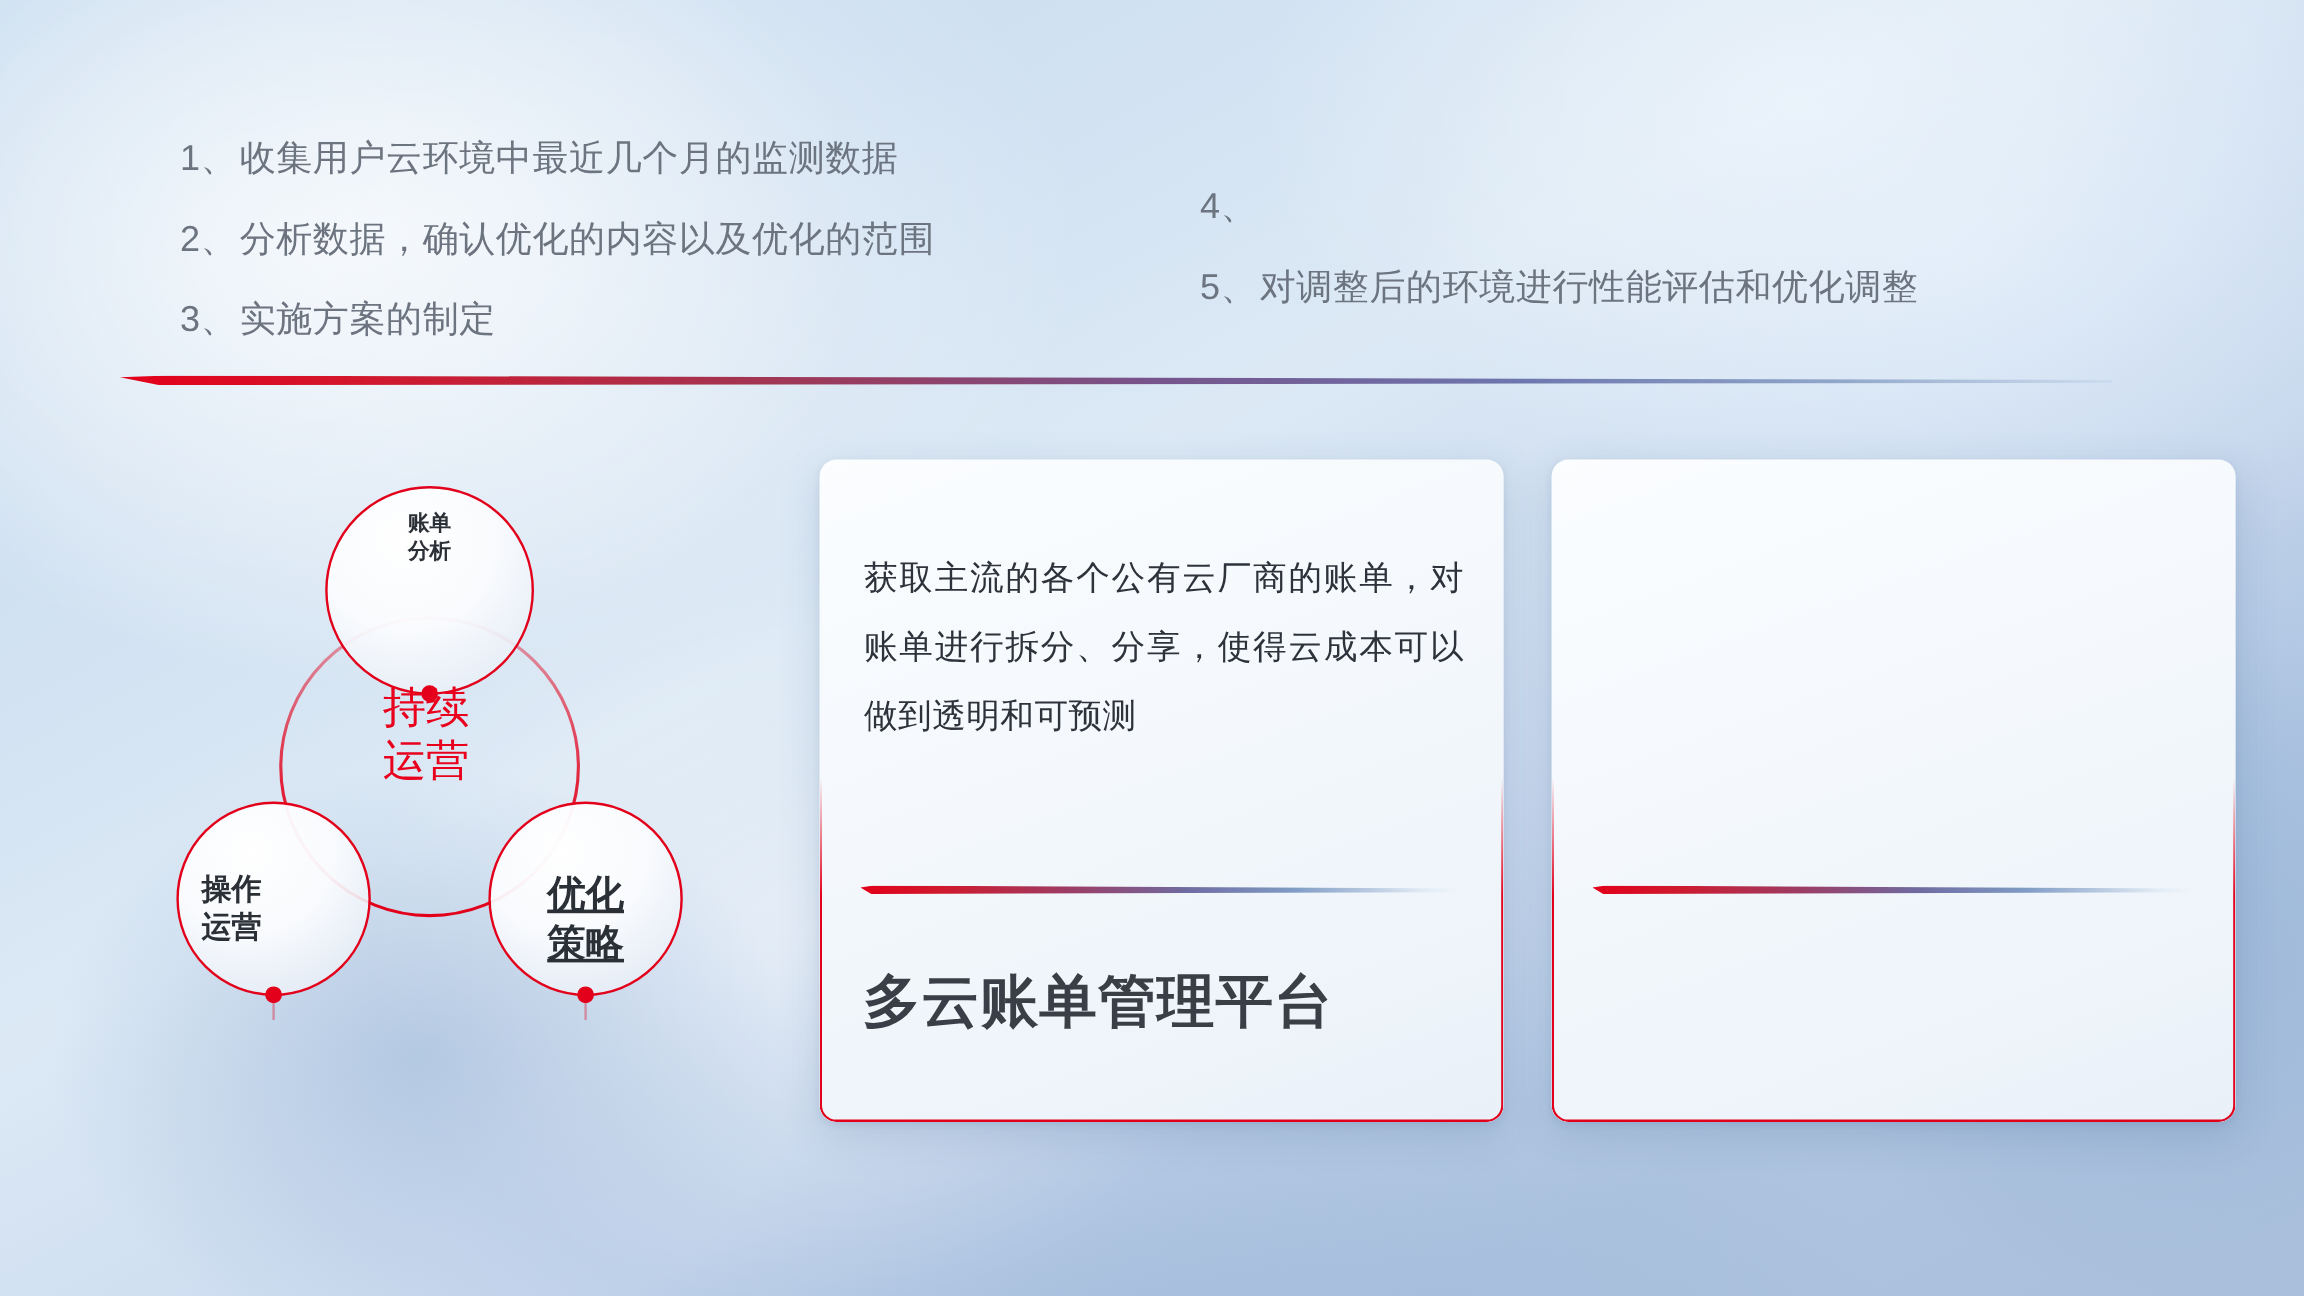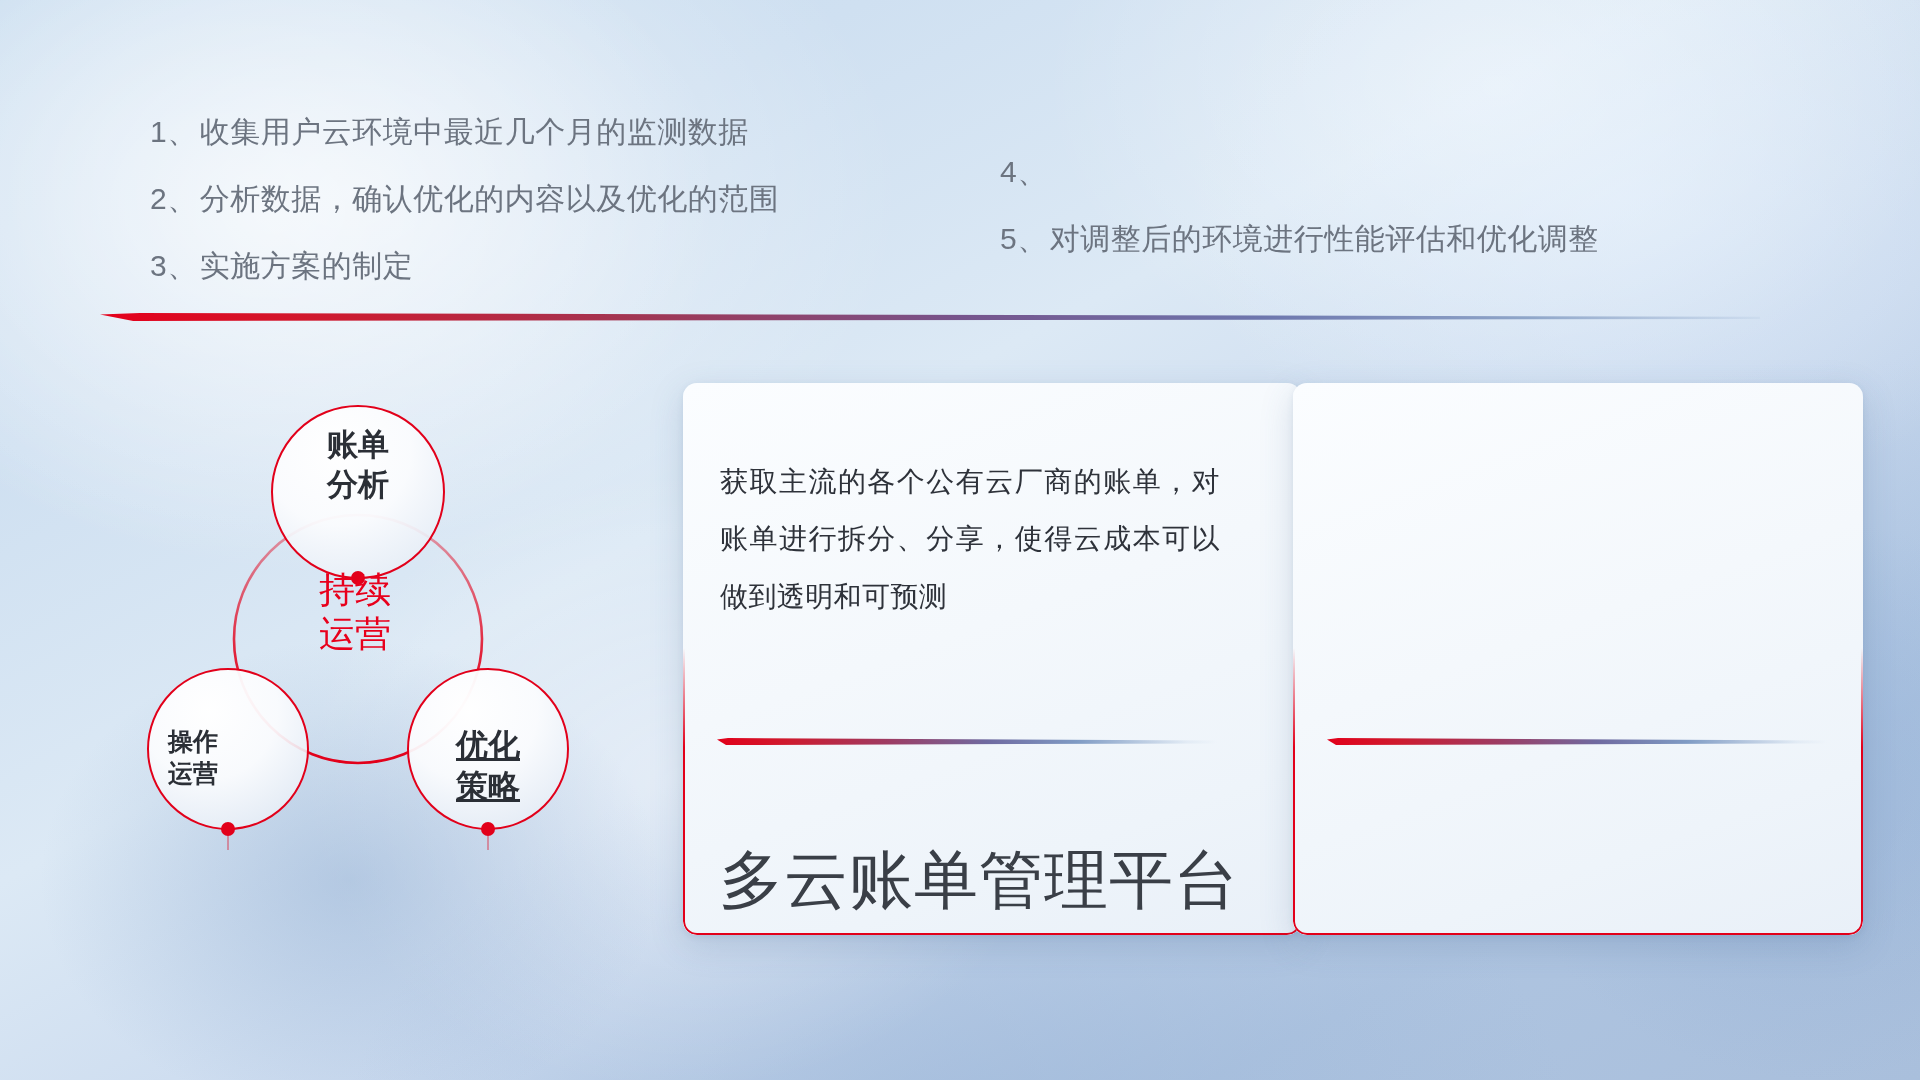--- a/index.html
+++ b/index.html
@@ -94,21 +94,21 @@
   .venn svg { display: block; }
 
   .venn-label {
     position: absolute;
     text-align: center;
     color: #2b2f36;
     font-weight: bold;
     line-height: 1.28;
     pointer-events: none;
   }
-  .venn-label.top   { left: 197px; top: 75px;  width: 132px; font-size: 31px; }
+  .venn-label.top   { left: 197px; top: 75px;  width: 132px; font-size: 18px; }
   .venn-label.left  { left: 38px;  top: 375px; width: 120px; font-size: 25px; }
   .venn-label.right { left: 333px; top: 375px; width: 120px; font-size: 32px; text-decoration: underline; }
   .venn-label.center{
     left: 180px; top: 218px; width: 160px;
     font-size: 36px; color: #e8001c; font-weight: normal; line-height: 1.22;
   }
 
   
   .card {
     position: absolute;
@@ -126,21 +126,21 @@
     inset: 0;
     border-radius: 14px;
     border: 2px solid transparent;
     border-bottom-color: #e2001a;
     border-left-color: #e2001a;
     border-right-color: #e2001a;
     -webkit-mask-image: linear-gradient(180deg, rgba(0,0,0,0) 48%, rgba(0,0,0,1) 66%);
     mask-image: linear-gradient(180deg, rgba(0,0,0,0) 48%, rgba(0,0,0,1) 66%);
     pointer-events: none;
   }
-  .card-1 { left: 683px; padding-left: 48px; }
+  .card-1 { left: 683px; }
   .card-2 { left: 1293px; }
 
   .card-body {
     position: absolute;
     left: 37px;
     top: 70px;
     width: 500px;
     font-size: 28px;
     line-height: 2.05;
     color: #2e323a;
@@ -153,26 +153,25 @@
     top: 355px;
     width: 500px;
     height: 7px;
     background: linear-gradient(90deg, #e2001a 0%, #cf1a2e 14%, #9e3b62 34%, #6f6aa0 54%, #7f9bc4 72%, rgba(175,198,224,0.20) 94%, rgba(200,218,236,0) 100%);
     clip-path: polygon(0% 22%, 2.2% 0%, 100% 34%, 100% 78%, 1.8% 100%);
   }
   .card-title {
     position: absolute;
     left: 36px;
     top: 420px;
-    font-size: 64px;
-    font-weight: normal;
+    font-size: 48px;
+    font-weight: bold;
     color: #3a3f47;
     letter-spacing: 1px;
     white-space: nowrap;
-    margin-top: 34px;
   }
 </style>
 </head>
 <body>
 
 <div id="slide">
 
   <div class="wash wash-a"></div>
   <div class="wash wash-c"></div>
   <div class="wash wash-b"></div>

